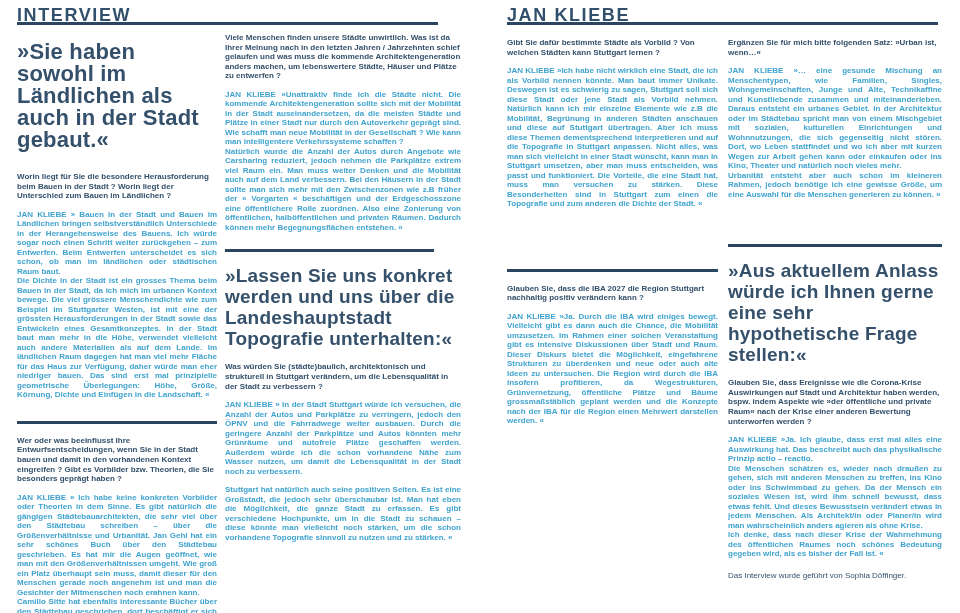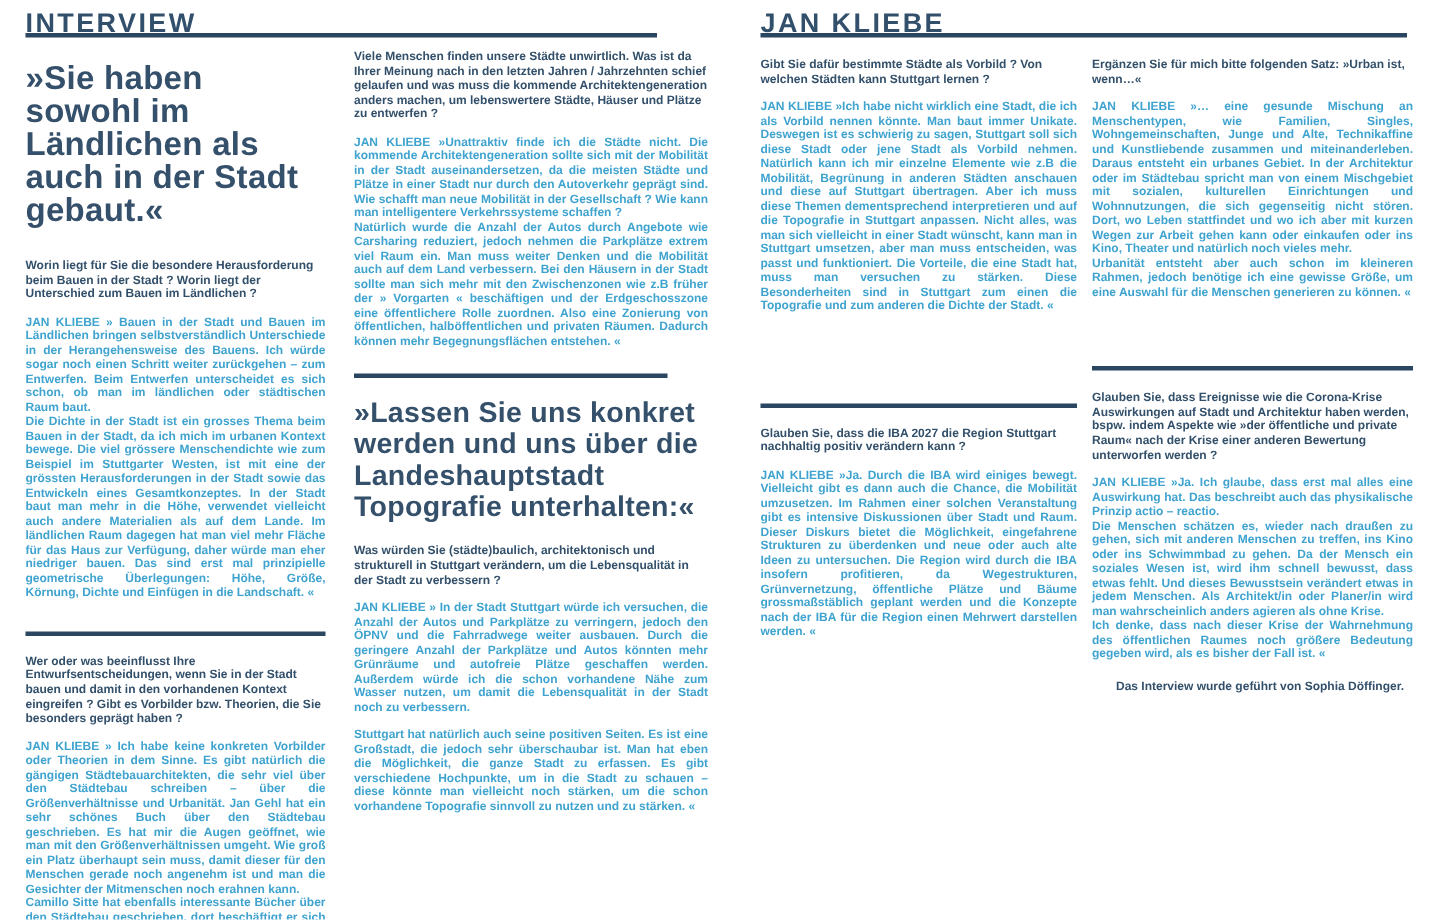--- a/index.html
+++ b/index.html
@@ -27,22 +27,22 @@
     margin:0 0 9px 0;text-align:left;
   }
   .a{
     font-size:8px;line-height:9.5px;font-weight:700;color:#3fa3cf;
     margin:0;text-align:justify;hyphens:auto;
     -moz-hyphens:auto;-webkit-hyphens:auto;
   }
   .a.gap-after{margin-bottom:9px;}
   .divider{height:3px;background:#2b4660;border:0;margin:0;}
   .credit{
-    font-size:8px;line-height:9.5px;font-weight:700;color:#33506b;
-    margin:12px 0 0 16px;
+    font-size:8px;line-height:9.5px;font-weight:400;color:#33506b;
+    margin:12px 0 0 0;
   }
 </style>
 </head>
 <body>
 
 <div class="kicker" style="left:17px;">INTERVIEW</div>
 <div class="hrule" style="left:17px;top:22px;width:421px;"></div>
 
 <div class="kicker" style="left:507px;">JAN KLIEBE</div>
 <div class="hrule" style="left:507px;top:22px;width:431px;"></div>
@@ -51,21 +51,21 @@
   <h1 class="headline">»Sie haben sowohl im Ländlichen als auch in der Stadt gebaut.«</h1>
   <p class="q">Worin liegt für Sie die besondere Herausforderung beim Bauen in der Stadt ? Worin liegt der Unterschied zum Bauen im Ländlichen ?</p>
   <p class="a">JAN KLIEBE » Bauen in der Stadt und Bauen im Ländlichen bringen selbstverständlich Unterschiede in der Herangehensweise des Bauens. Ich würde sogar noch einen Schritt weiter zurückgehen – zum Entwerfen. Beim Entwerfen unterscheidet es sich schon, ob man im ländlichen oder städtischen Raum baut.</p>
   <p class="a">Die Dichte in der Stadt ist ein grosses Thema beim Bauen in der Stadt, da ich mich im urbanen Kontext bewege. Die viel grössere Menschendichte wie zum Beispiel im Stuttgarter Westen, ist mit eine der grössten Herausforderungen in der Stadt sowie das Entwickeln eines Gesamtkonzeptes. In der Stadt baut man mehr in die Höhe, verwendet vielleicht auch andere Materialien als auf dem Lande. Im ländlichen Raum dagegen hat man viel mehr Fläche für das Haus zur Verfügung, daher würde man eher niedriger bauen. Das sind erst mal prinzipielle geometrische Überlegungen: Höhe, Größe, Körnung, Dichte und Einfügen in die Landschaft. «</p>
   <hr class="divider" style="margin:21px 0 12px 0;">
   <p class="q">Wer oder was beeinflusst Ihre Entwurfsentscheidungen, wenn Sie in der Stadt bauen und damit in den vorhandenen Kontext eingreifen ? Gibt es Vorbilder bzw. Theorien, die Sie besonders geprägt haben ?</p>
   <p class="a">JAN KLIEBE » Ich habe keine konkreten Vorbilder oder Theorien in dem Sinne. Es gibt natürlich die gängigen Städtebauarchitekten, die sehr viel über den Städtebau schreiben – über die Größenverhältnisse und Urbanität. Jan Gehl hat ein sehr schönes Buch über den Städtebau geschrieben. Es hat mir die Augen geöffnet, wie man mit den Größenverhältnissen umgeht. Wie groß ein Platz überhaupt sein muss, damit dieser für den Menschen gerade noch angenehm ist und man die Gesichter der Mitmenschen noch erahnen kann.</p>
   <p class="a">Camillo Sitte hat ebenfalls interessante Bücher über den Städtebau geschrieben, dort beschäftigt er sich damit, wie ein Platz überhaupt erschlossen wird und erklärt, wie früher ein Platz gestaltet wurde. Das Zentrum des Platzes war der Mittelpunkt des urbanen Lebens. Die Entwurfsentscheidungen werden natürlich immer von der eigenen Wahrnehmung beeinflusst. «</p>
 </div>
 
-<div class="col" style="left:236px;top:33px;width:236px;">
+<div class="col" style="left:225px;top:33px;width:236px;">
   <p class="q">Viele Menschen finden unsere Städte unwirtlich. Was ist da Ihrer Meinung nach in den letzten Jahren / Jahrzehnten schief gelaufen und was muss die kommende Architektengeneration anders machen, um lebenswertere Städte, Häuser und Plätze zu entwerfen ?</p>
   <p class="a">JAN KLIEBE »Unattraktiv finde ich die Städte nicht. Die kommende Architektengeneration sollte sich mit der Mobilität in der Stadt auseinandersetzen, da die meisten Städte und Plätze in einer Stadt nur durch den Autoverkehr geprägt sind. Wie schafft man neue Mobilität in der Gesellschaft ? Wie kann man intelligentere Verkehrssysteme schaffen ?</p>
   <p class="a">Natürlich wurde die Anzahl der Autos durch Angebote wie Carsharing reduziert, jedoch nehmen die Parkplätze extrem viel Raum ein. Man muss weiter Denken und die Mobilität auch auf dem Land verbessern. Bei den Häusern in der Stadt sollte man sich mehr mit den Zwischenzonen wie z.B früher der » Vorgarten « beschäftigen und der Erdgeschosszone eine öffentlichere Rolle zuordnen. Also eine Zonierung von öffentlichen, halböffentlichen und privaten Räumen. Dadurch können mehr Begegnungsflächen entstehen. «</p>
   <hr class="divider" style="margin:17px 27px 13px 0;">
   <h2 class="pullquote">»Lassen Sie uns konkret werden und uns über die Landeshauptstadt Topografie unterhalten:«</h2>
   <p class="q">Was würden Sie (städte)baulich, architektonisch und strukturell in Stuttgart verändern, um die Lebensqualität in der Stadt zu verbessern ?</p>
   <p class="a gap-after">JAN KLIEBE » In der Stadt Stuttgart würde ich versuchen, die Anzahl der Autos und Parkplätze zu verringern, jedoch den ÖPNV und die Fahrradwege weiter ausbauen. Durch die geringere Anzahl der Parkplätze und Autos könnten mehr Grünräume und autofreie Plätze geschaffen werden. Außerdem würde ich die schon vorhandene Nähe zum Wasser nutzen, um damit die Lebensqualität in der Stadt noch zu verbessern.</p>
   <p class="a">Stuttgart hat natürlich auch seine positiven Seiten. Es ist eine Großstadt, die jedoch sehr überschaubar ist. Man hat eben die Möglichkeit, die ganze Stadt zu erfassen. Es gibt verschiedene Hochpunkte, um in die Stadt zu schauen – diese könnte man vielleicht noch stärken, um die schon vorhandene Topografie sinnvoll zu nutzen und zu stärken. «</p>
 </div>
 
@@ -75,18 +75,19 @@
   <hr class="divider" style="margin:60px 0 12px 0;">
   <p class="q">Glauben Sie, dass die IBA 2027 die Region Stuttgart nachhaltig positiv verändern kann ?</p>
   <p class="a">JAN KLIEBE »Ja. Durch die IBA wird einiges bewegt. Vielleicht gibt es dann auch die Chance, die Mobilität umzusetzen. Im Rahmen einer solchen Veranstaltung gibt es intensive Diskussionen über Stadt und Raum. Dieser Diskurs bietet die Möglichkeit, eingefahrene Strukturen zu überdenken und neue oder auch alte Ideen zu untersuchen. Die Region wird durch die IBA insofern profitieren, da Wegestrukturen, Grünvernetzung, öffentliche Plätze und Bäume grossmaßstäblich geplant werden und die Konzepte nach der IBA für die Region einen Mehrwert darstellen werden. «</p>
 </div>
 
 <div class="col" style="left:728px;top:38px;width:214px;">
   <p class="q">Ergänzen Sie für mich bitte folgenden Satz: »Urban ist, wenn…«</p>
   <p class="a">JAN KLIEBE »… eine gesunde Mischung an Menschentypen, wie Familien, Singles, Wohngemeinschaften, Junge und Alte, Technikaffine und Kunstliebende zusammen und miteinanderleben. Daraus entsteht ein urbanes Gebiet. In der Architektur oder im Städtebau spricht man von einem Mischgebiet mit sozialen, kulturellen Einrichtungen und Wohnnutzungen, die sich gegenseitig nicht stören. Dort, wo Leben stattfindet und wo ich aber mit kurzen Wegen zur Arbeit gehen kann oder einkaufen oder ins Kino, Theater und natürlich noch vieles mehr.</p>
   <p class="a">Urbanität entsteht aber auch schon im kleineren Rahmen, jedoch benötige ich eine gewisse Größe, um eine Auswahl für die Menschen generieren zu können. «</p>
   <hr class="divider" style="margin:45px 0 13px 0;">
+  <h2 class="pullquote">»Aus aktuellem Anlass würde ich Ihnen gerne eine sehr hypothetische Frage stellen:«</h2>
   <p class="q">Glauben Sie, dass Ereignisse wie die Corona-Krise Auswirkungen auf Stadt und Architektur haben werden, bspw. indem Aspekte wie »der öffentliche und private Raum« nach der Krise einer anderen Bewertung unterworfen werden ?</p>
   <p class="a">JAN KLIEBE »Ja. Ich glaube, dass erst mal alles eine Auswirkung hat. Das beschreibt auch das physikalische Prinzip actio – reactio.</p>
   <p class="a">Die Menschen schätzen es, wieder nach draußen zu gehen, sich mit anderen Menschen zu treffen, ins Kino oder ins Schwimmbad zu gehen. Da der Mensch ein soziales Wesen ist, wird ihm schnell bewusst, dass etwas fehlt. Und dieses Bewusstsein verändert etwas in jedem Menschen. Als Architekt/in oder Planer/in wird man wahrscheinlich anders agieren als ohne Krise.</p>
-  <p class="a">Ich denke, dass nach dieser Krise der Wahrnehmung des öffentlichen Raumes noch größere Bedeutung gegeben wird, als es bisher der Fall ist. «</p>
+  <p class="a">Ich denke, dass nach dieser Krise der Wahrnehmung des öffentlichen Raumes noch schönes Bedeutung gegeben wird, als es bisher der Fall ist. «</p>
   <p class="credit">Das Interview wurde geführt von Sophia Döffinger.</p>
 </div>
 
 </body></html>

